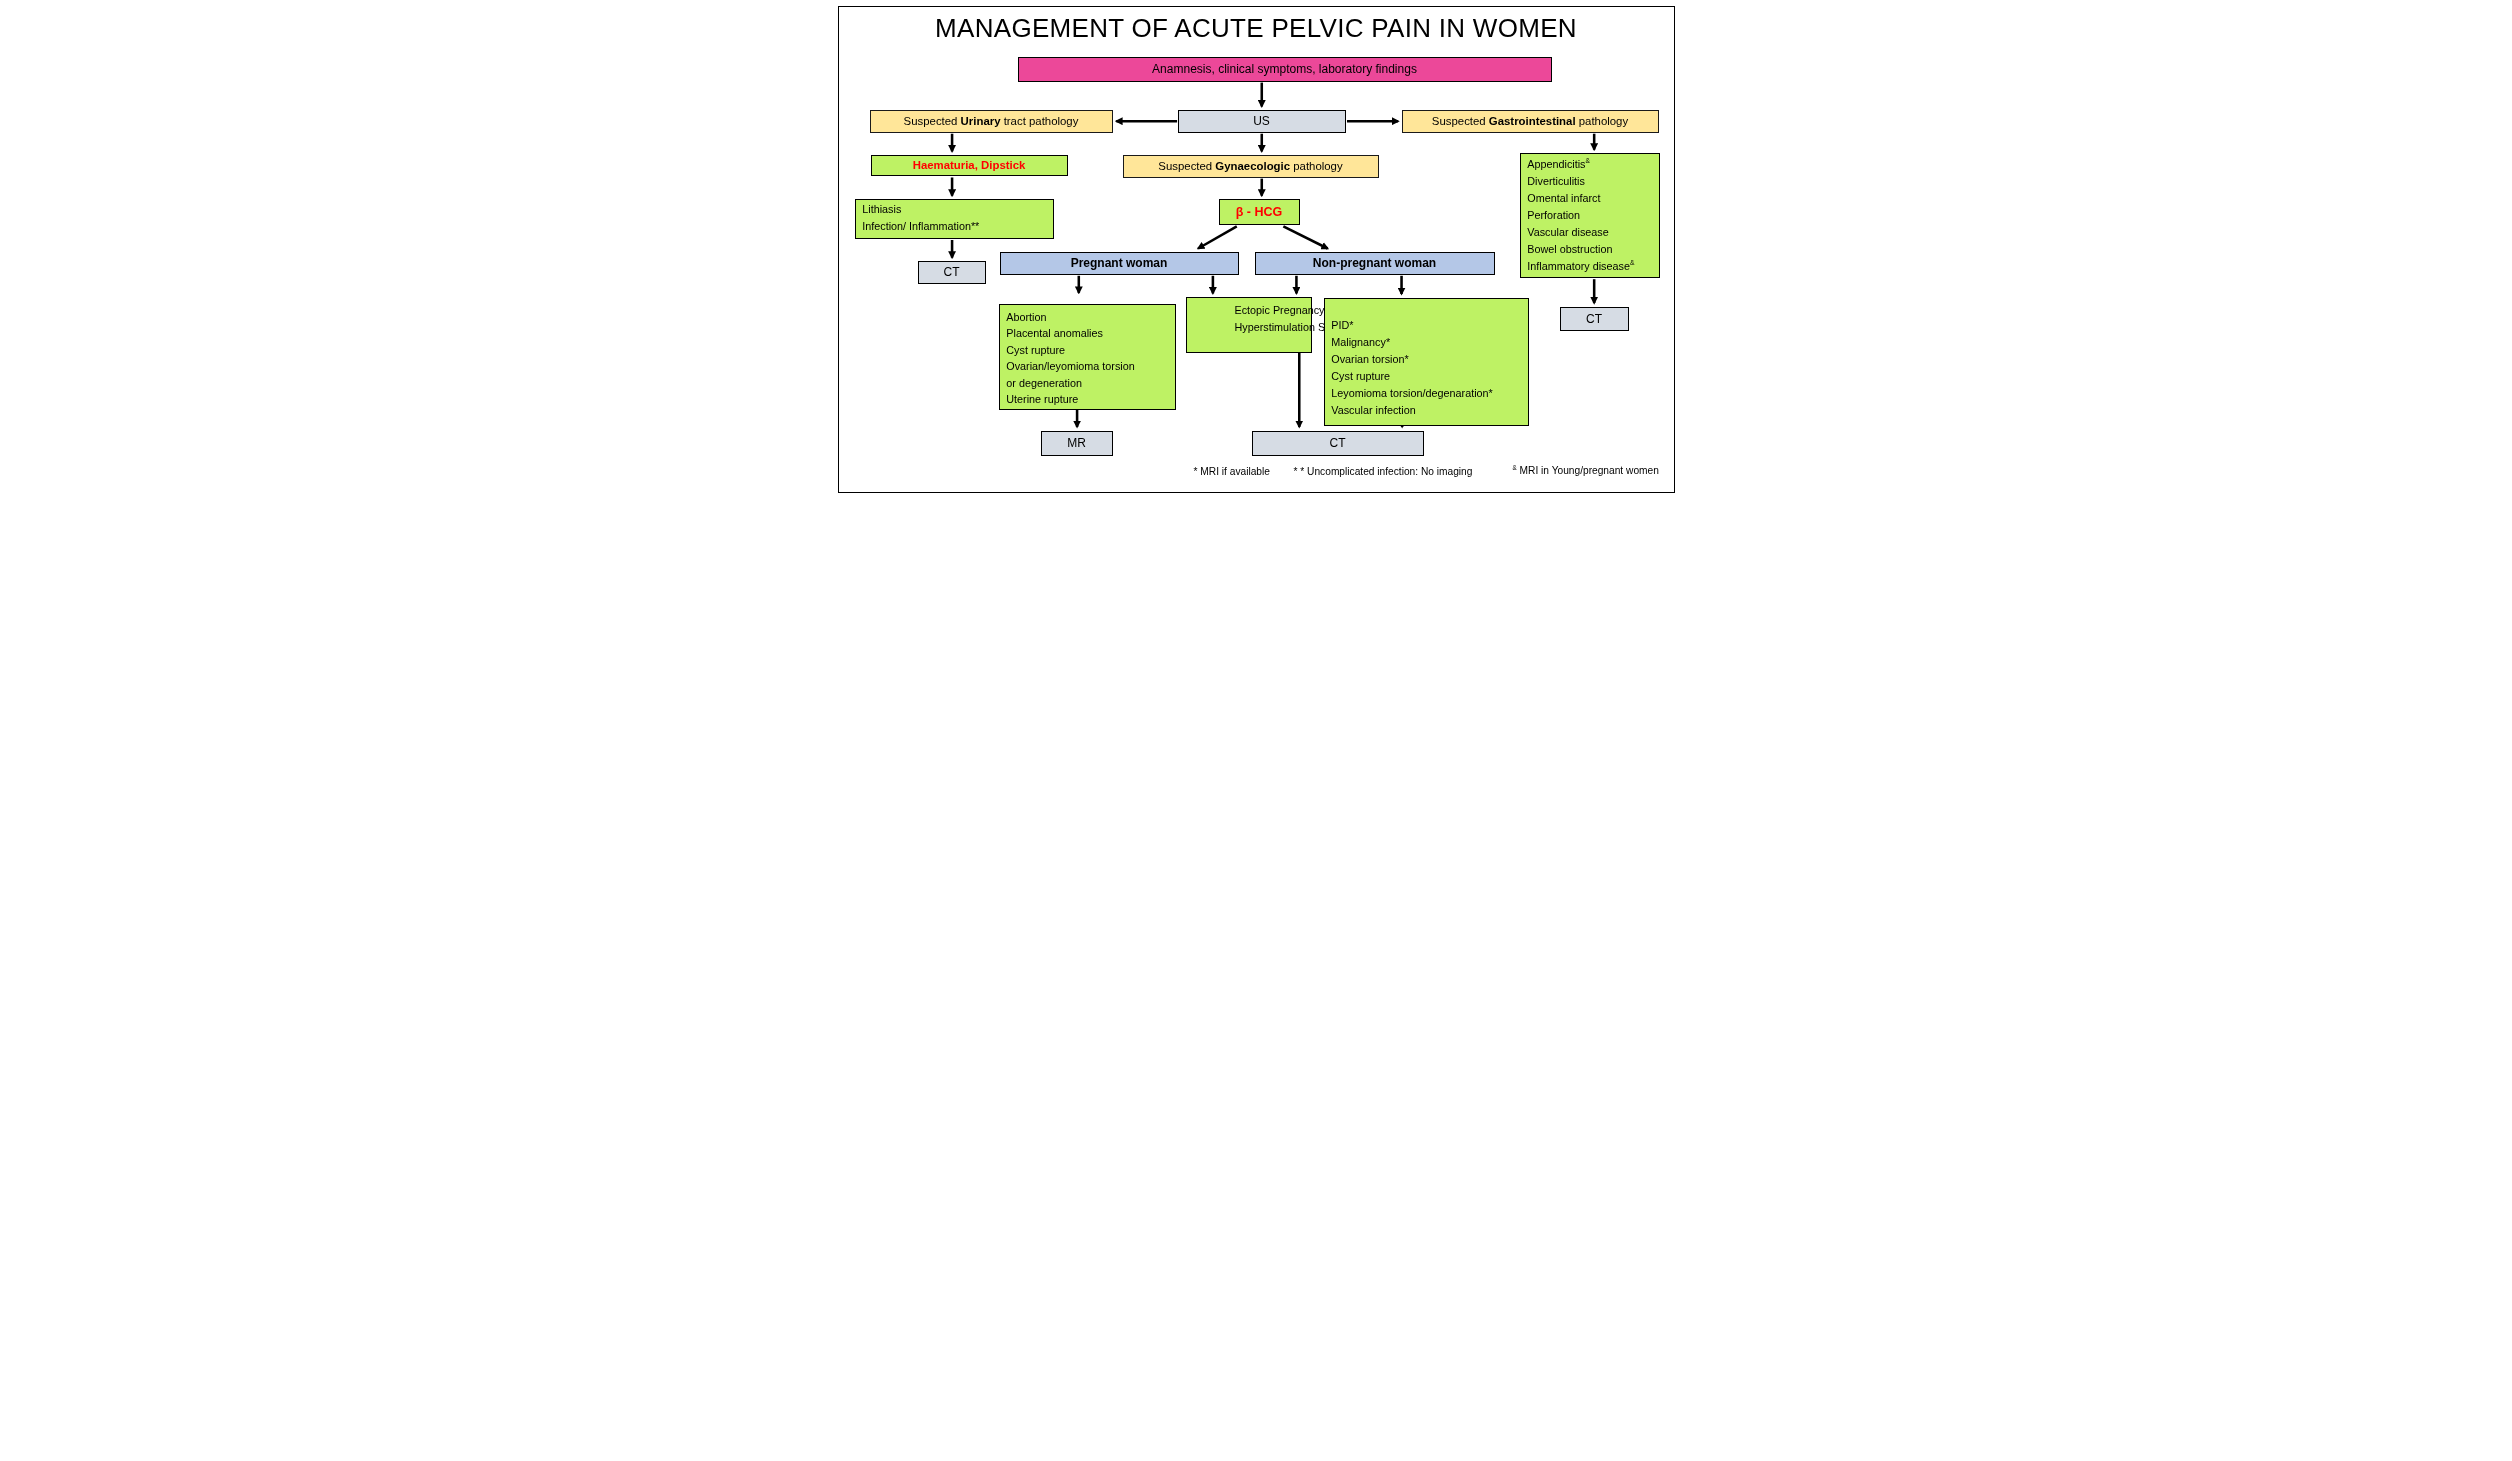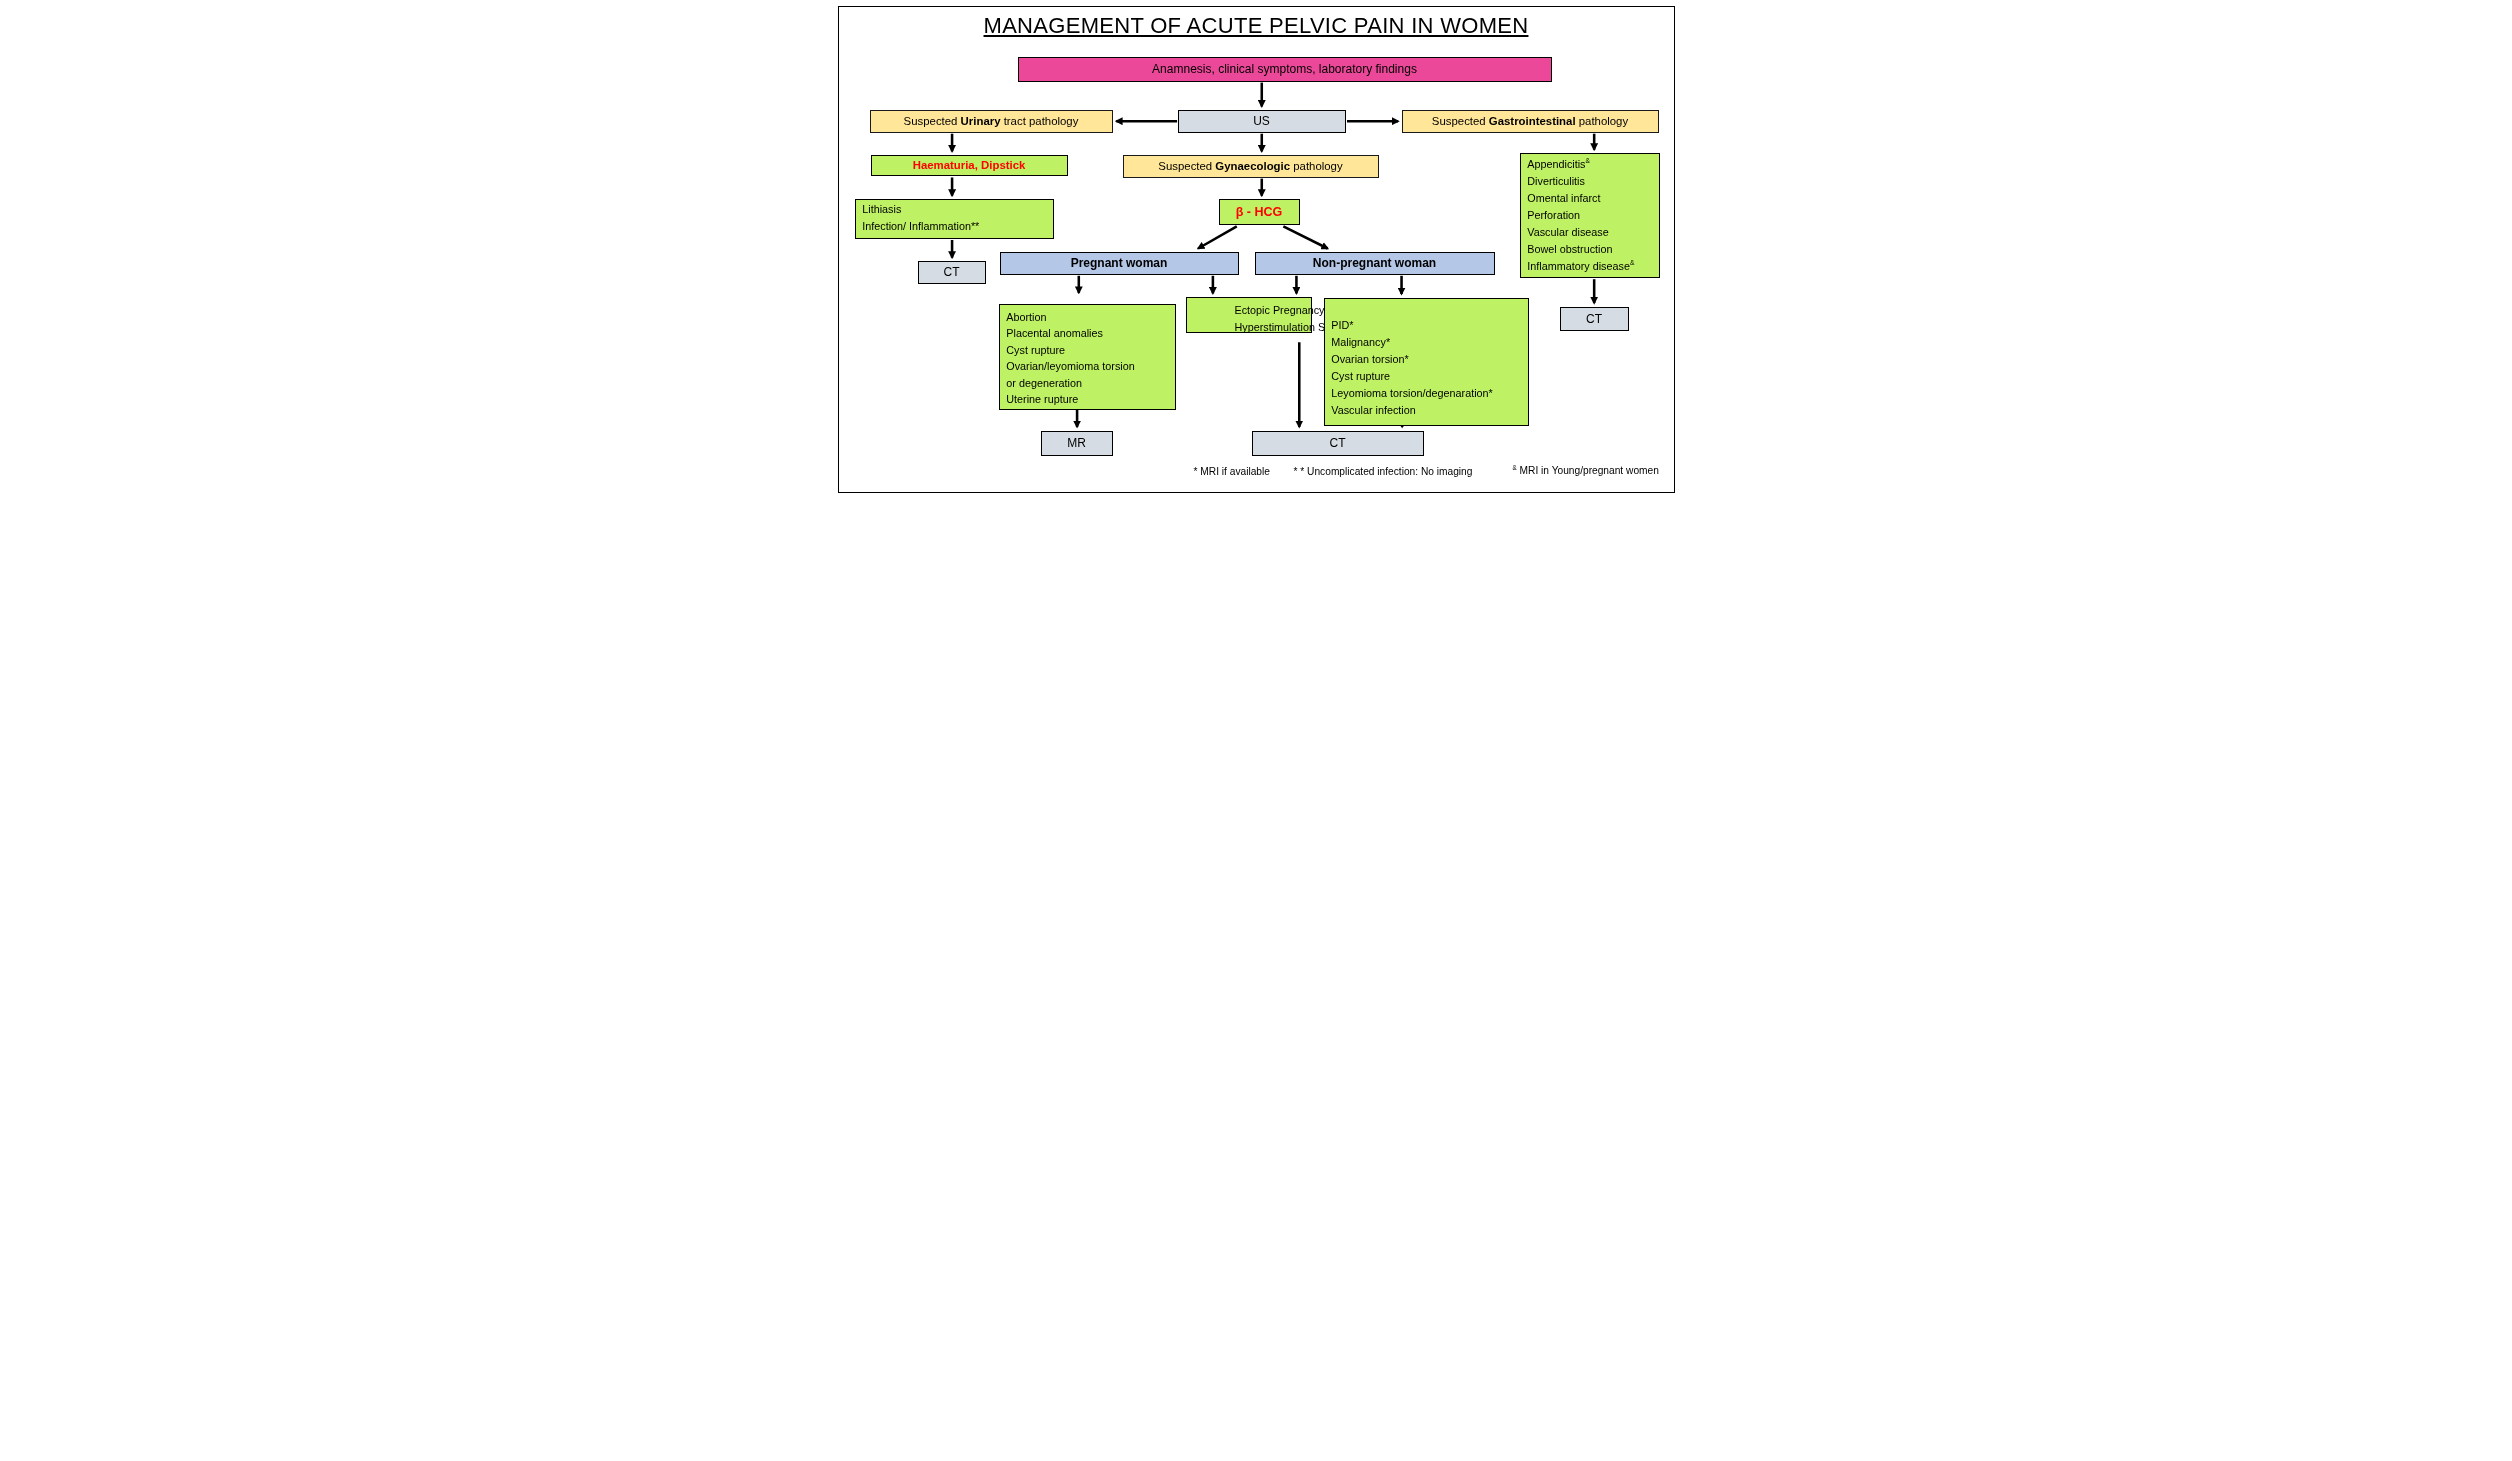--- a/index.html
+++ b/index.html
@@ -1,19 +1,19 @@
 <!DOCTYPE html>
 <html style="font-size:9px"><head>
 <meta charset="utf-8">
 <style>
   html,body{margin:0;padding:0;background:#fff;font-family:"Liberation Sans",sans-serif;}
   #canvas{position:relative;width:837px;height:487px;background:#fff;border:1.7px solid #000;margin:5.7px auto;box-sizing:border-box;overflow:hidden;}
   .node{position:absolute;box-sizing:border-box;display:flex;align-items:center;justify-content:center;text-align:center;color:#000;background:#fff;}
   .node.listbox{display:block;text-align:left;}
-  #title{position:absolute;top:6.8px;left:0;width:100%;text-align:center;font-size:22px;letter-spacing:0.3px;color:#000;text-decoration:underline;}
+  #title{position:absolute;top:6.8px;left:0;width:100%;text-align:center;font-size:26px;letter-spacing:0.3px;color:#000;}
   .green{background:#ec4899;border:1.1px solid #000;font-weight:normal;font-size:12px;}
   .yellow{background:#FFE699;border:1.1px solid #1a1a1a;font-size:11.4px;}
   .blue{background:#B4C7E7;border:1.4px solid #000;font-weight:bold;font-size:12px;}
   .grayblue{background:#D6DCE4;border:1.1px solid #000;font-size:12px;}
   .whitebox{background:#bef264;border:1.1px solid #000;font-size:11.4px;}
   .redtext{color:#FF0000;font-weight:bold;}
   .thick{border-width:1.7px;}
   .listbox{font-size:10.8px;padding:2.8px 4.5px 0 6.8px;}
   .listbox .line{line-height:17px;white-space:nowrap;}
   sup{font-size:62%;vertical-align:super;line-height:0;}
@@ -24,21 +24,21 @@
   #gastro{left:563px;top:103px;width:257px;height:23px;}
   #haematuria{left:32px;top:148px;width:197px;height:21.6px;}
   #gyn{left:284px;top:148px;width:256px;height:23px;}
   #lithiasis{left:16px;top:192px;width:199px;height:40px;padding-top:1.7px;}
   #bhcg{left:380px;top:192px;width:81px;height:26px;font-size:12.5px;}
   #ct-left{left:79px;top:254px;width:68px;height:23px;}
   #pregnant{left:161px;top:245px;width:239px;height:23px;}
   #nonpregnant{left:416px;top:245px;width:240px;height:23px;}
   #abortion-list{left:160px;top:289px;width:177px;height:106px;padding-top:4px;line-height:16.5px;margin-top:8px;}
   #abortion-list .line{line-height:16.5px;}
-  #ectopic{left:347px;top:290px;width:126px;height:36px;padding-top:4.5px;padding-left:48px;}
+  #ectopic{left:347px;top:290px;width:126px;height:56px;padding-top:4.5px;padding-left:48px;}
   #pid-list{left:485px;top:291px;width:205px;height:128px;padding-top:18px;}
   #gi-list{left:681px;top:146px;width:140px;height:125px;padding-top:2.8px;}
   #mr{left:202px;top:424px;width:72px;height:25px;}
   #ct-center{left:413px;top:424px;width:172px;height:25px;}
   #ct-right{left:721px;top:300px;width:69px;height:24px;}
   #arrows{position:absolute;left:0;top:0;width:837px;height:487px;pointer-events:none;}
   #arrows line{stroke:#000;stroke-width:4.5;}
   .footnote{position:absolute;font-size:10.2px;color:#000;white-space:nowrap;}
   #fn1{left:355px;top:459px;}
   #fn2{left:455px;top:459px;}

